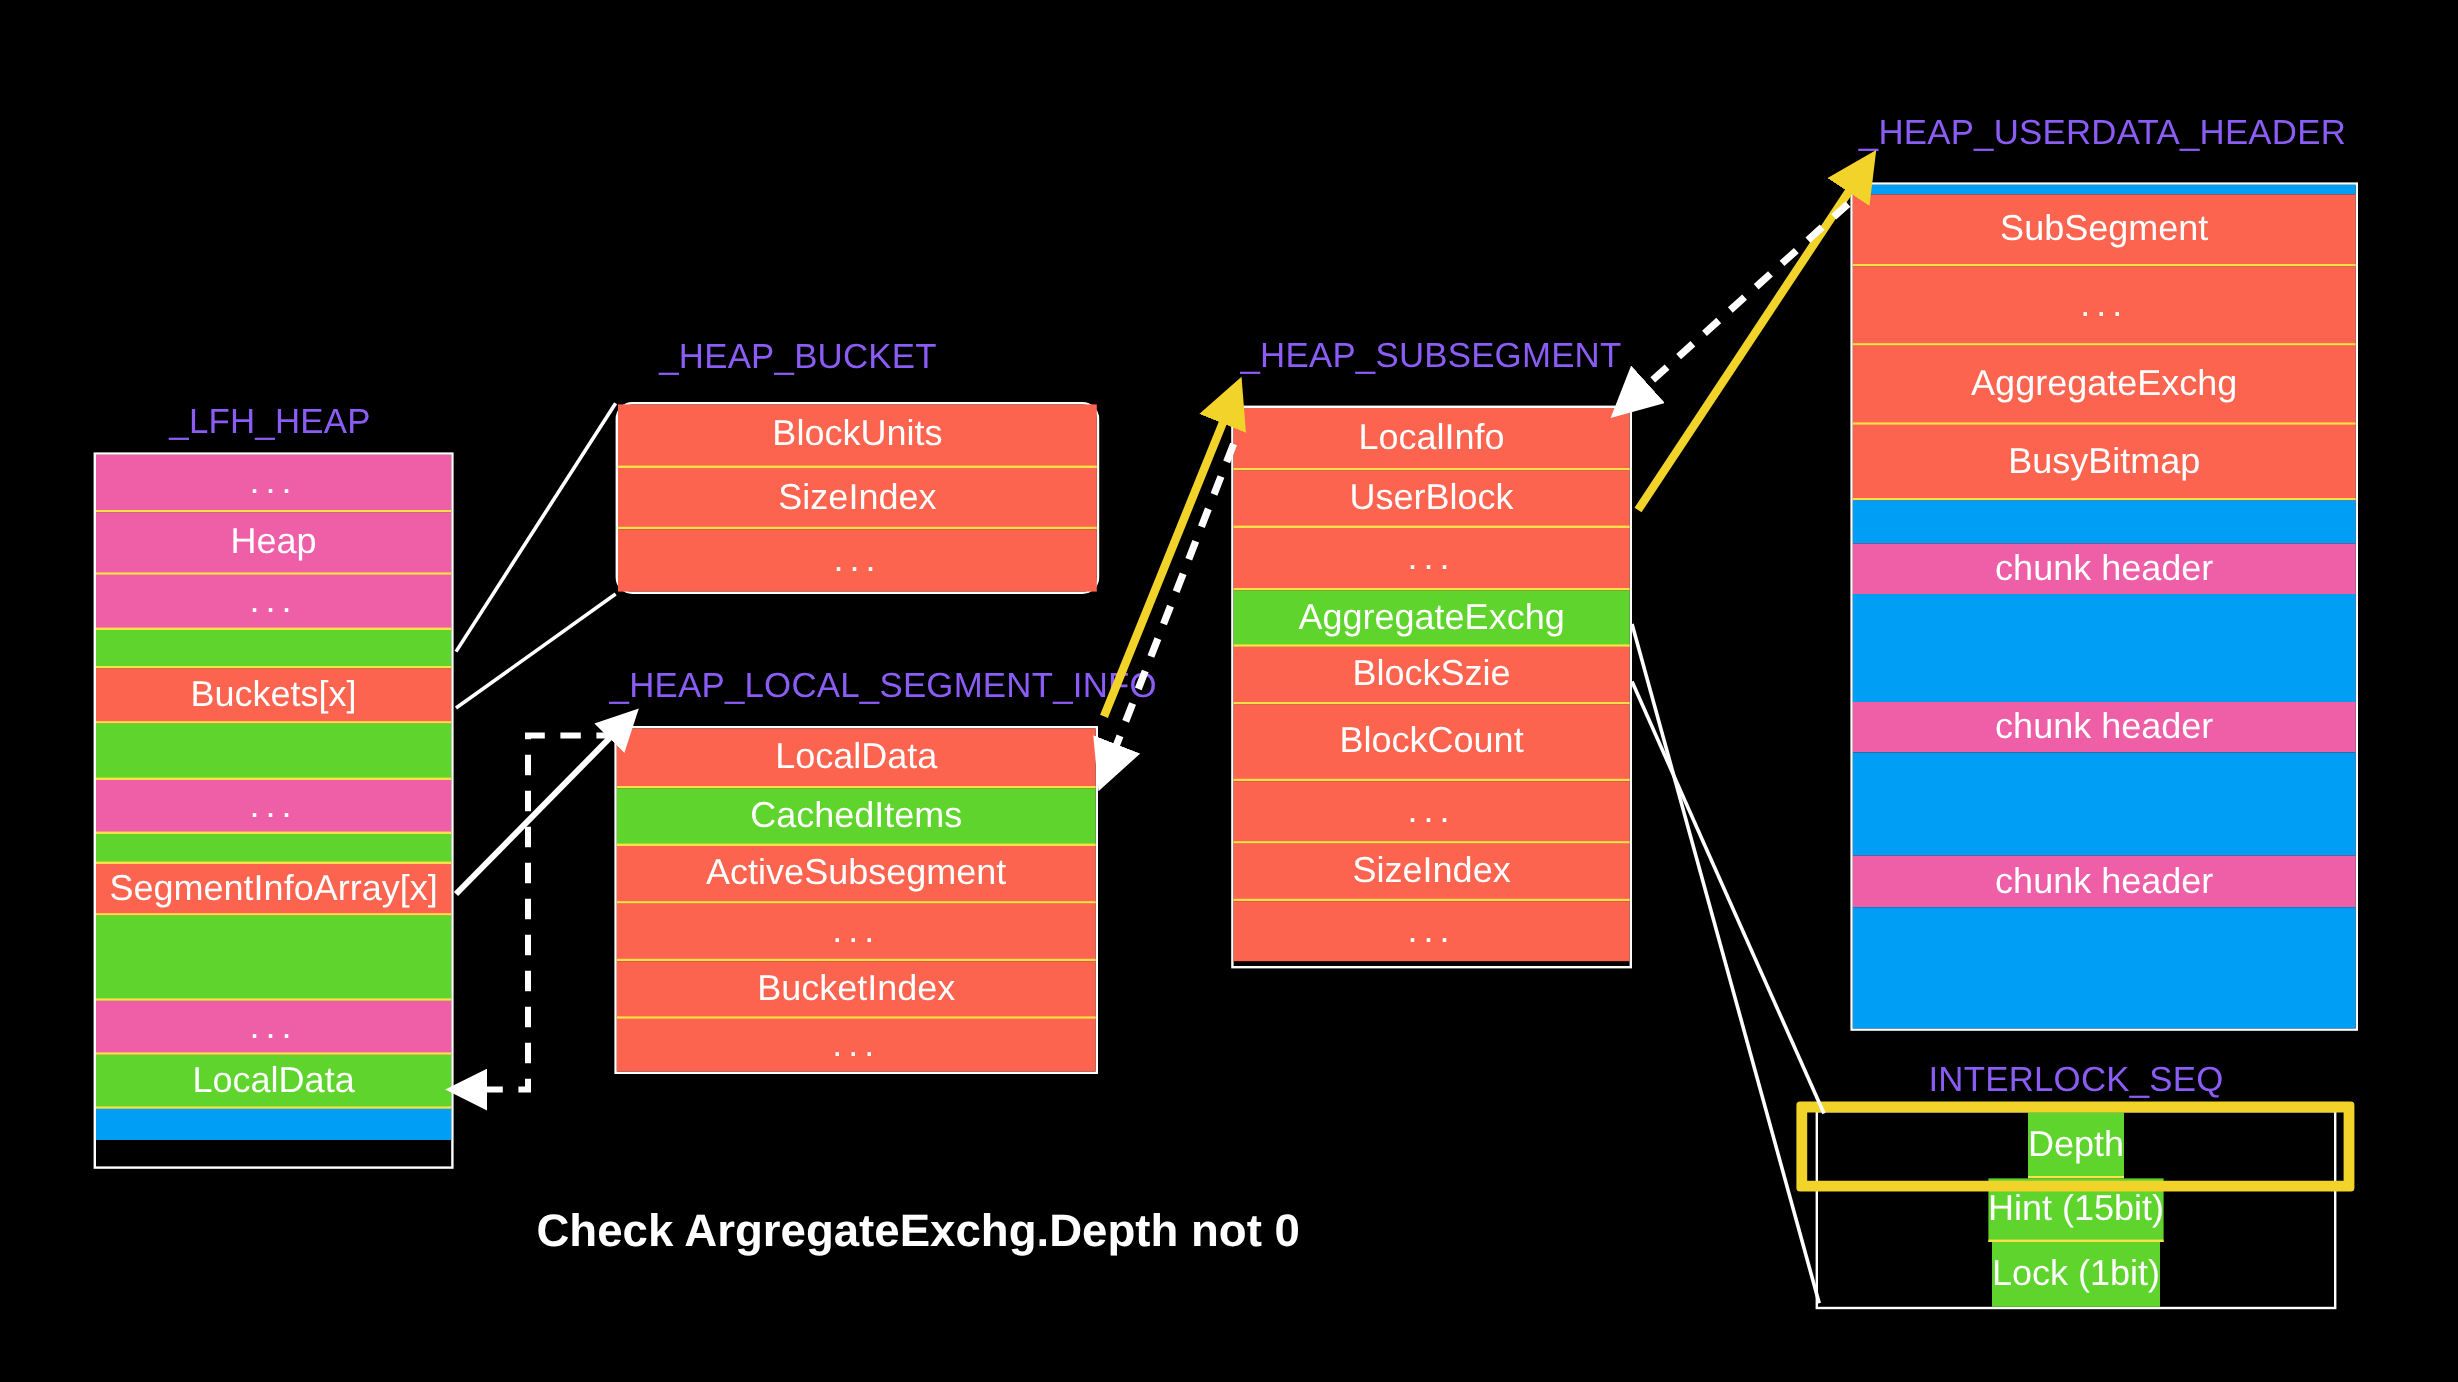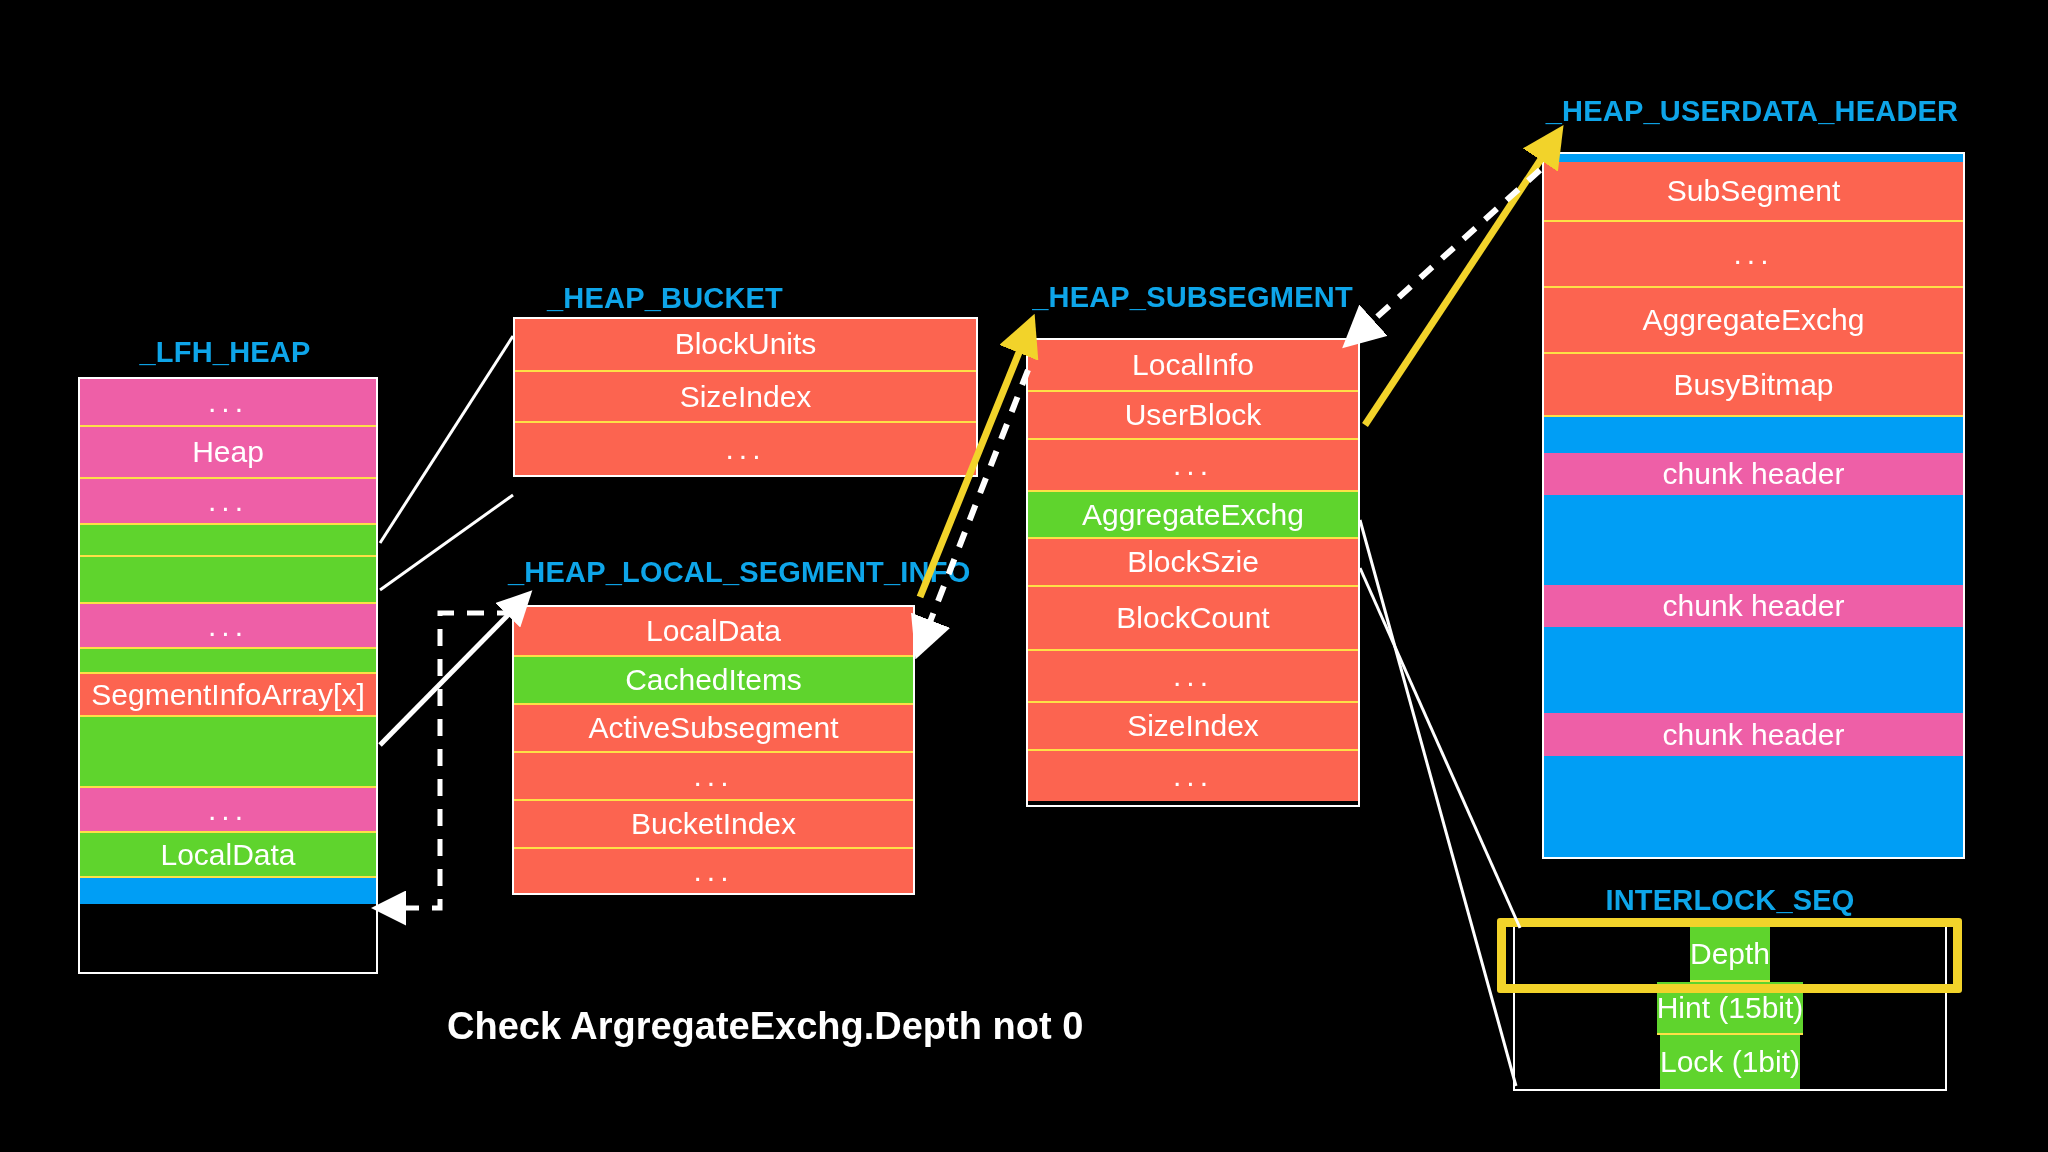--- a/index.html
+++ b/index.html
@@ -11,24 +11,24 @@
     position: relative;
     width: 2048px;
     height: 1152px;
     background: #000000;
     overflow: hidden;
     font-family: "Liberation Sans", sans-serif;
     color: #ffffff;
   }
   .struct-title {
     position: absolute;
-    font-weight: bold;
+    font-weight: normal;
     font-size: 29px;
     letter-spacing: 0.2px;
-    color: #0ea5e9;
+    color: #8b5cf6;
     white-space: nowrap;
     text-align: center;
   }
   .struct {
     position: absolute;
     box-sizing: border-box;
     border: 2px solid #ffffff;
     display: flex;
     flex-direction: column;
     background: #000000;
@@ -80,32 +80,33 @@
 <body>
 
 <div id="stage">
 
   <div class="struct-title" style="left:75px; top:336px; width:300px;">_LFH_HEAP</div>
   <div class="struct" id="box-lfh-heap" style="left:78px; top:377px; width:300px; height:597px;">
     <div class="row c-pink dots" style="height:48px">...</div>
     <div class="row c-pink" style="height:52px">Heap</div>
     <div class="row c-pink dots" style="height:46px">...</div>
     <div class="row c-green" style="height:32px"></div>
+    <div class="row c-orange" style="height:46px">Buckets[x]</div>
     <div class="row c-green" style="height:47px"></div>
     <div class="row c-pink dots" style="height:45px">...</div>
     <div class="row c-green" style="height:25px"></div>
     <div class="row c-orange" style="height:43px">SegmentInfoArray[x]</div>
     <div class="row c-green" style="height:71px"></div>
     <div class="row c-pink dots" style="height:45px">...</div>
     <div class="row c-green" style="height:45px">LocalData</div>
     <div class="row c-blue" style="height:26px"></div>
   </div>
 
   <div class="struct-title" style="left:470px; top:282px; width:390px;">_HEAP_BUCKET</div>
-  <div class="struct" id="box-heap-bucket" style="left:513px; top:317px; width:465px; height:160px;">
+  <div class="struct" id="box-heap-bucket" style="left:513px; top:335px; width:403px; height:160px;border-radius:14px;">
     <div class="row c-orange" style="height:54px">BlockUnits</div>
     <div class="row c-orange" style="height:53px">SizeIndex</div>
     <div class="row c-orange dots" style="height:53px">...</div>
   </div>
 
   <div class="struct-title" style="left:508px; top:556px; width:410px;">_HEAP_LOCAL_SEGMENT_INFO</div>
   <div class="struct" id="box-heap-local-segment-info" style="left:512px; top:605px; width:403px; height:290px;">
     <div class="row c-orange" style="height:50px">LocalData</div>
     <div class="row c-green" style="height:48px">CachedItems</div>
     <div class="row c-orange" style="height:48px">ActiveSubsegment</div>

